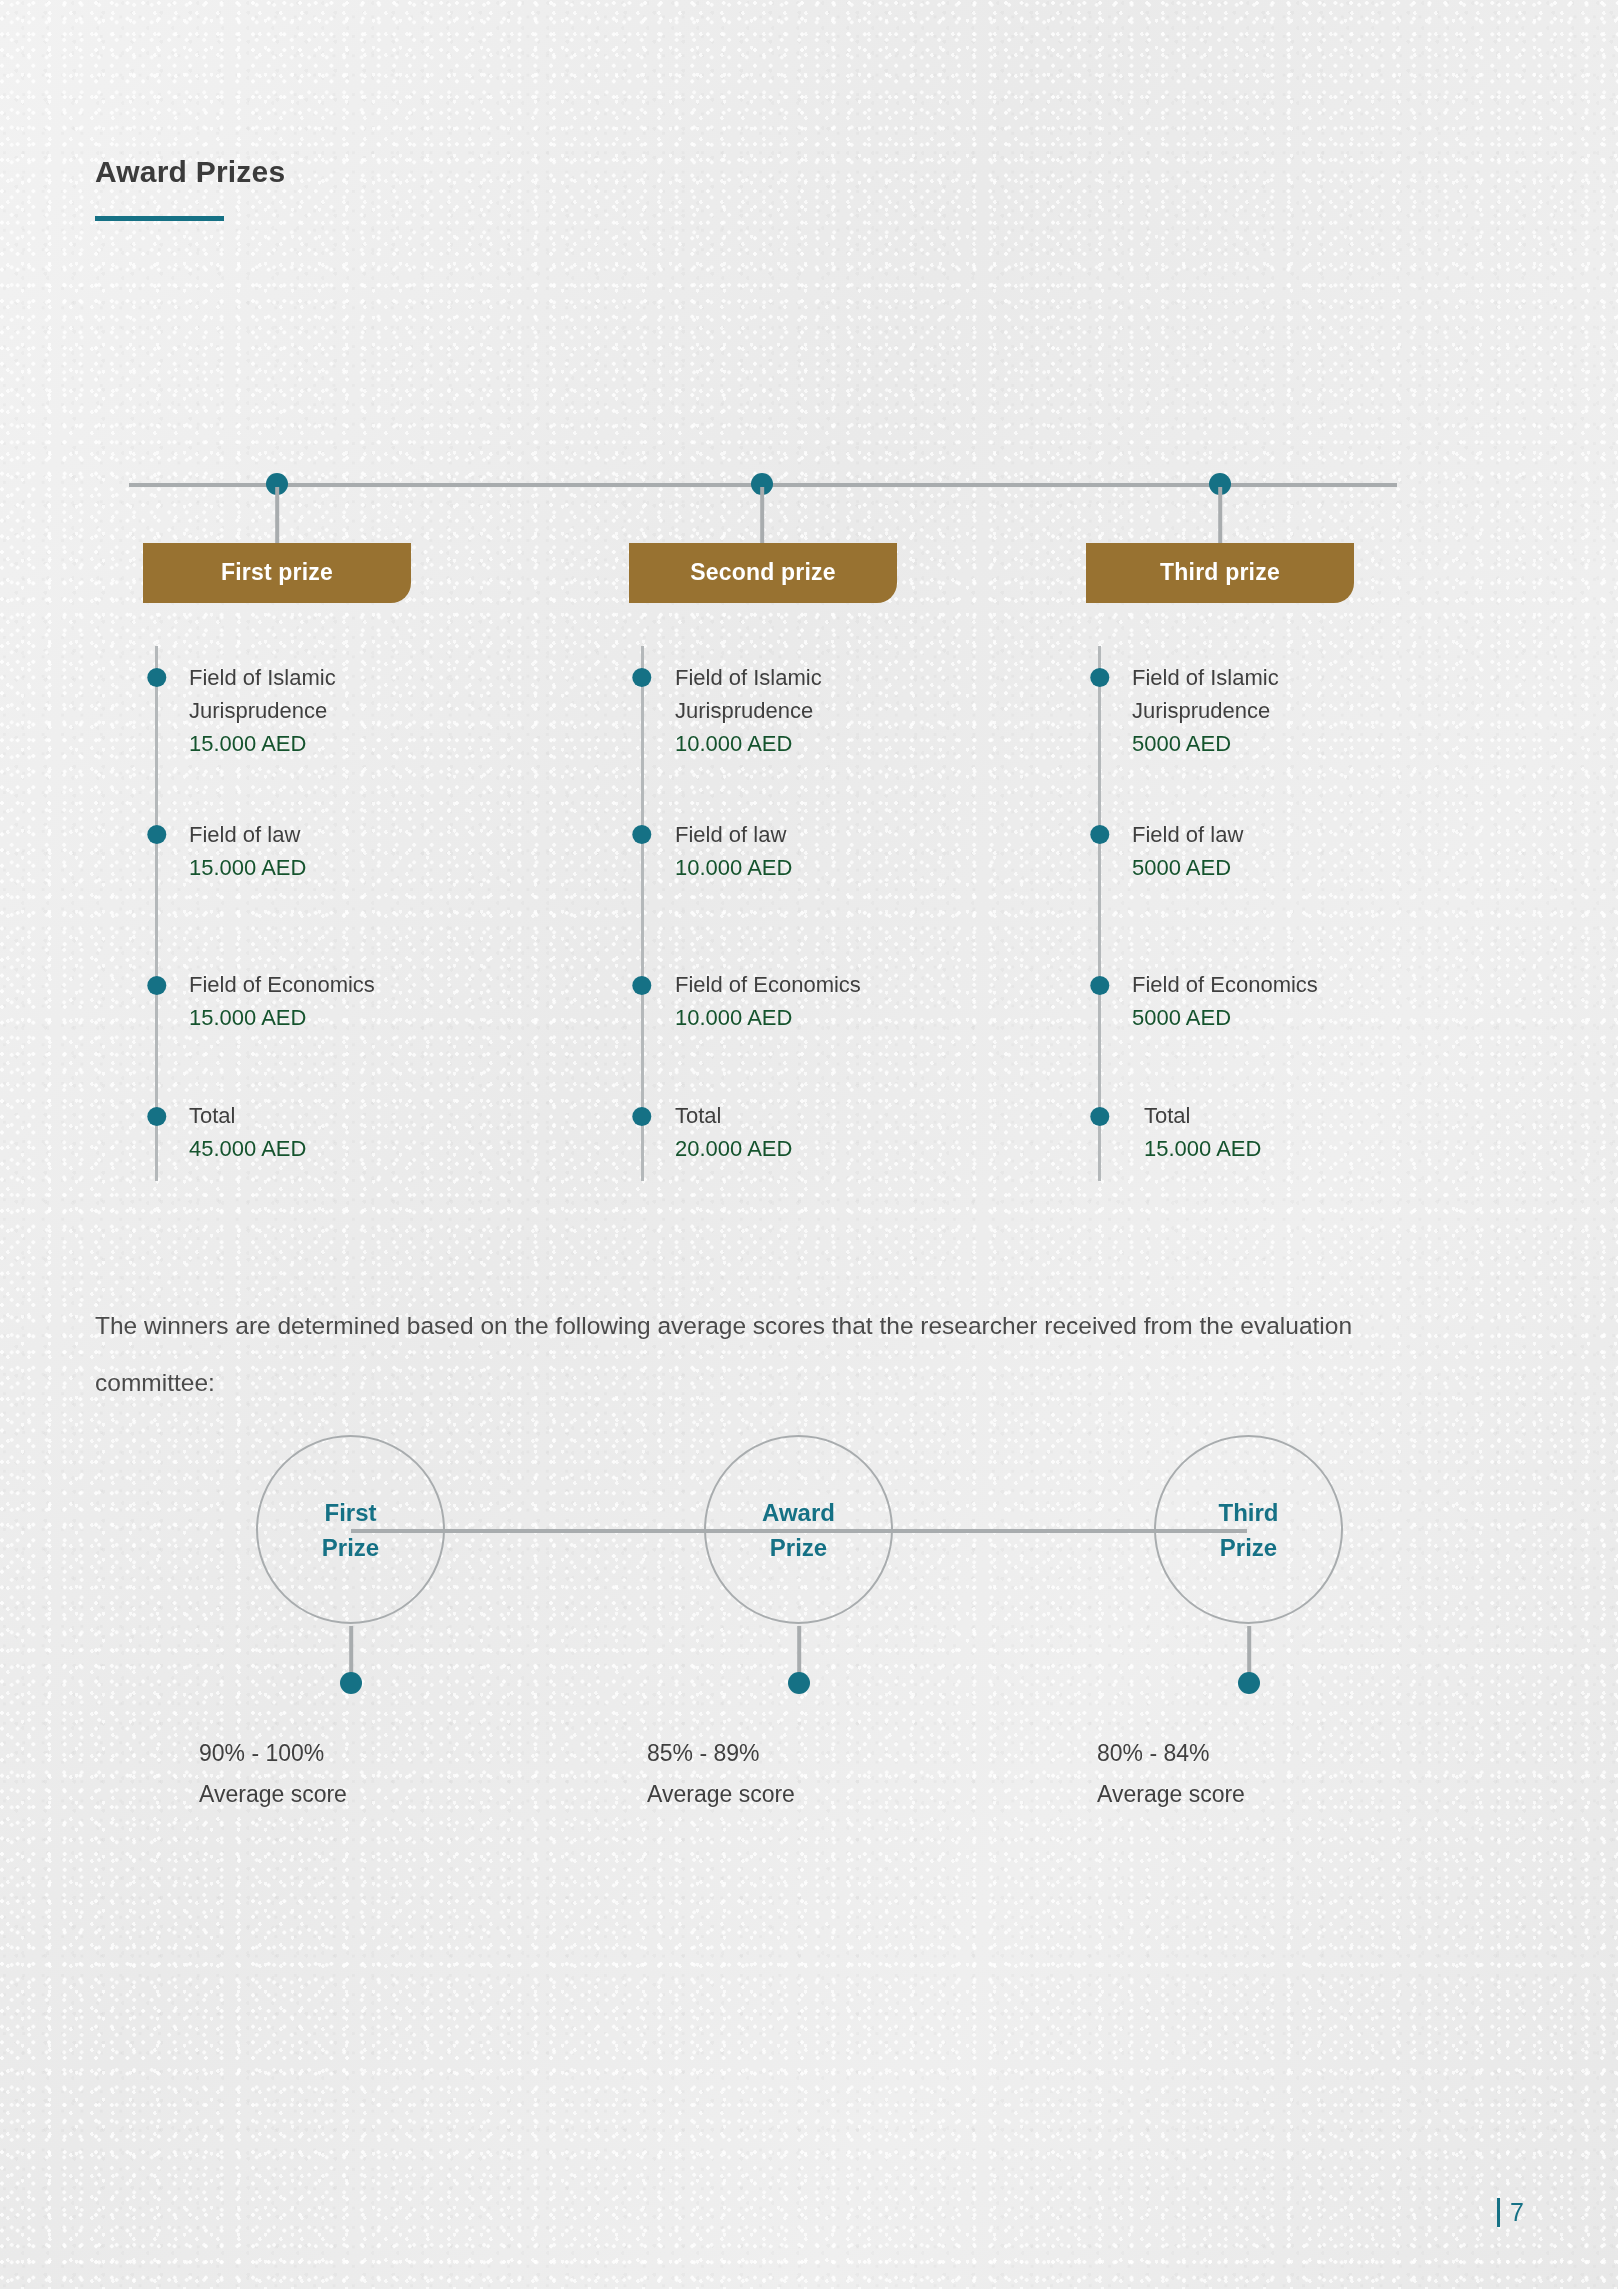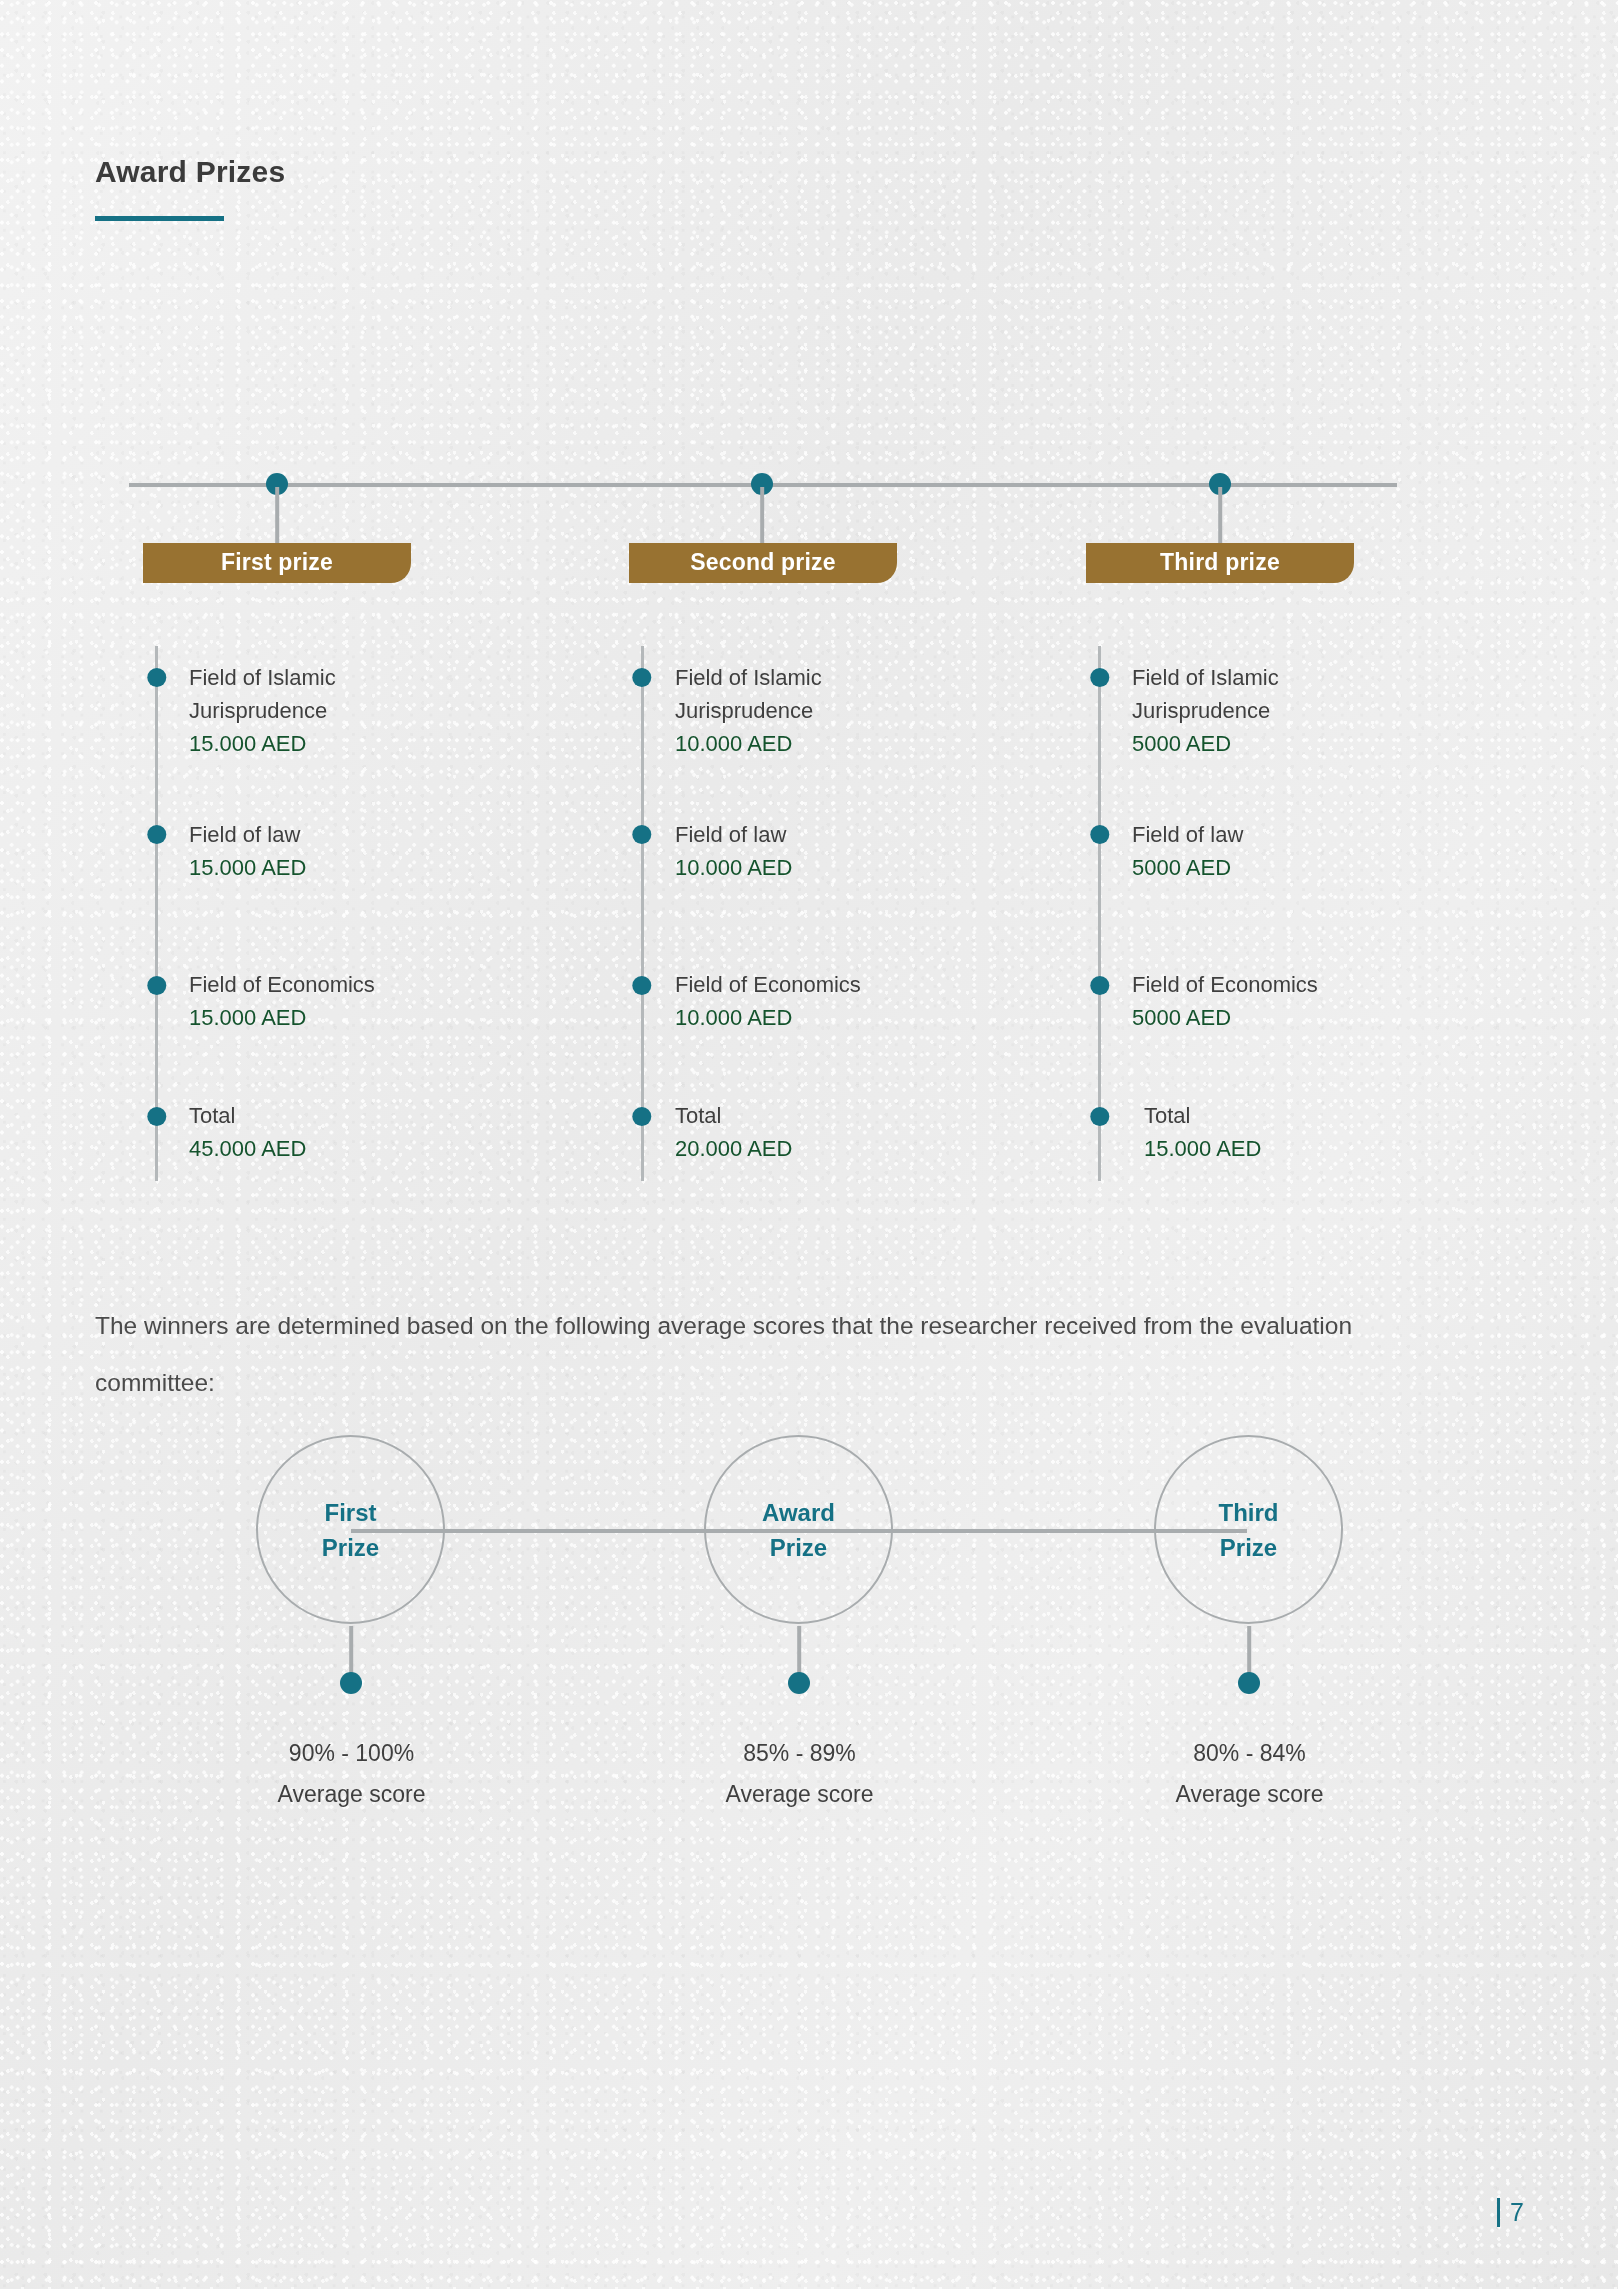--- a/index.html
+++ b/index.html
@@ -102,21 +102,21 @@
     top: 487px;
     width: 3.7px;
     height: 63px;
     background: #a8acae;
     transform: translateX(-1.8px);
   }
 
   .prize-badge {
     position: absolute;
     top: 543px;
-    height: 40px;
+    height: 60px;
     background: #987231;
     border-radius: 0 0 20px 0;
     display: flex;
     align-items: center;
     justify-content: center;
     color: #ffffff;
     font-size: 23px;
     font-weight: 600;
     letter-spacing: 0.2px;
     padding-bottom: 1px;
@@ -212,21 +212,21 @@
     width: 22px;
     height: 22px;
     border-radius: 50%;
     background: #157185;
     transform: translateX(-11px);
   }
   .score-label {
     position: absolute;
     top: 1733px;
     width: 305px;
-    text-align: center;
+    text-align: left;
     font-size: 23px;
     line-height: 41px;
     color: #3f3f3f;
     font-weight: 300;
     transform: translateX(-152px);
   }
 
   
   .page-footer {
     position: absolute;

